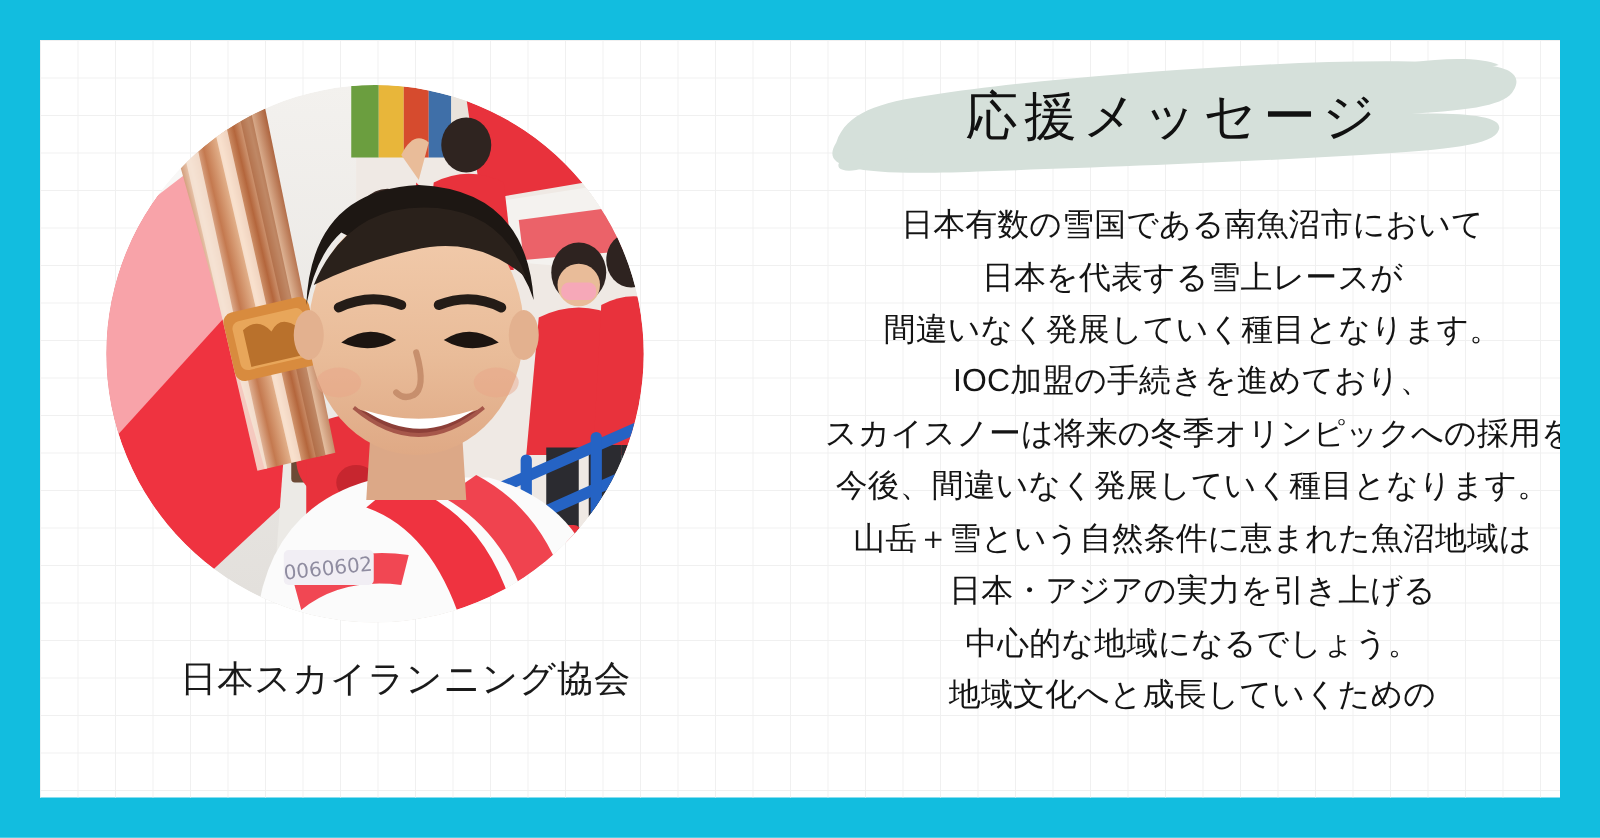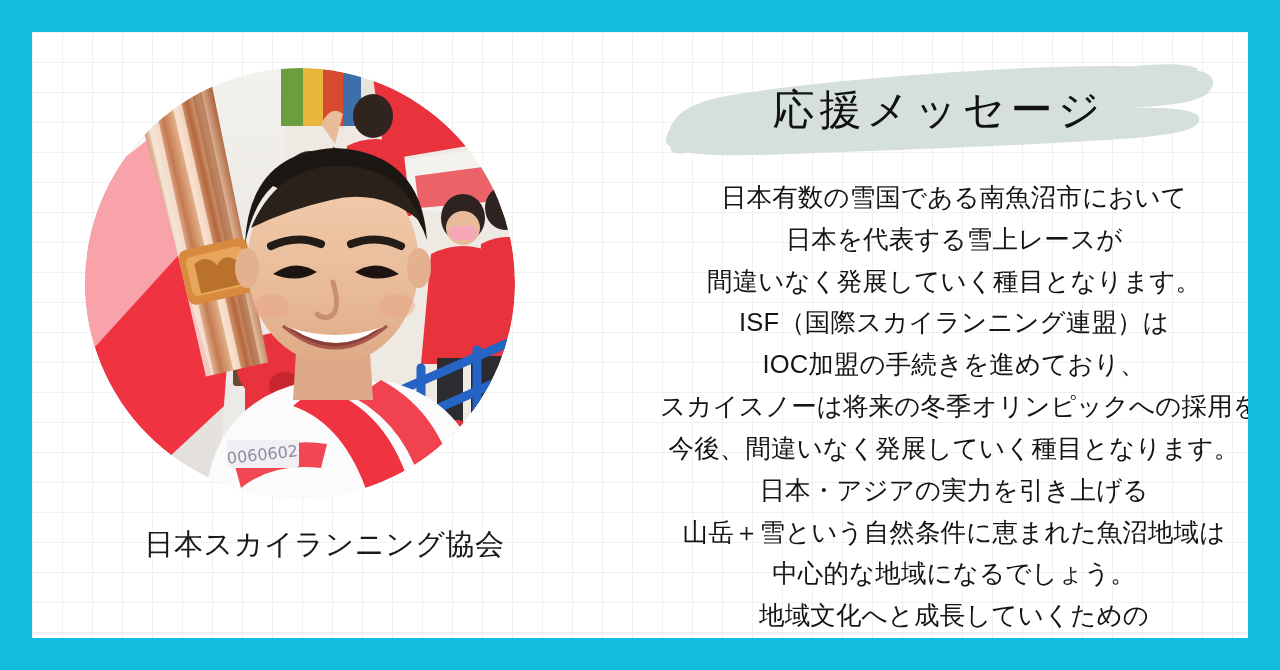--- a/index.html
+++ b/index.html
@@ -44,21 +44,21 @@
     color:#1a1a1a;
     font-size:29px;
     line-height:1.42;
     letter-spacing:0.02em;
     font-weight:400;
   }
   .caption .line { display:block; white-space:nowrap; }
 
   
   .msg-col {
-    position:absolute; left:585px; top:17px; width:631px; height:606px;
+    position:absolute; left:585px; top:0; width:631px; height:606px;
   }
   .brush-wrap {
     position:absolute; left:42px; top:12px; width:560px; height:105px;
   }
   .brush-svg { position:absolute; left:0; top:0; width:560px; height:105px; }
   .title {
     position:absolute; left:0; top:0; width:560px; height:105px;
     display:flex; align-items:center; justify-content:center;
     font-size:42px; color:#111;
     letter-spacing:0.12em;
@@ -241,26 +241,25 @@
           <path d="M14,84 C26,78 60,76 96,76 C70,82 44,88 26,92 C14,94 8,90 14,84 Z" fill="#d5e0da"></path>
           <path d="M470,6 C498,2 528,2 540,8 C524,12 496,14 470,14 Z" fill="#d5e0da"></path>
         </svg>
         <div class="title">応援メッセージ</div>
       </div>
 
       <div class="body">
         <span class="line">日本有数の雪国である南魚沼市において</span>
         <span class="line">日本を代表する雪上レースが</span>
         <span class="line">間違いなく発展していく種目となります。</span>
-        <span class="line">ISF（国際スカイランニング連盟）は</span>
         <span class="line">IOC加盟の手続きを進めており、</span>
         <span class="line">スカイスノーは将来の冬季オリンピックへの採用を目指し</span>
         <span class="line">今後、間違いなく発展していく種目となります。</span>
+        <span class="line">山岳＋雪という自然条件に恵まれた魚沼地域は</span>
         <span class="line">日本・アジアの実力を引き上げる</span>
-        <span class="line">山岳＋雪という自然条件に恵まれた魚沼地域は</span>
         <span class="line">中心的な地域になるでしょう。</span>
         <span class="line">地域文化へと成長していくための</span>
 
       </div>
     </div>
 
   </div>
 </div>
 
 </body></html>

